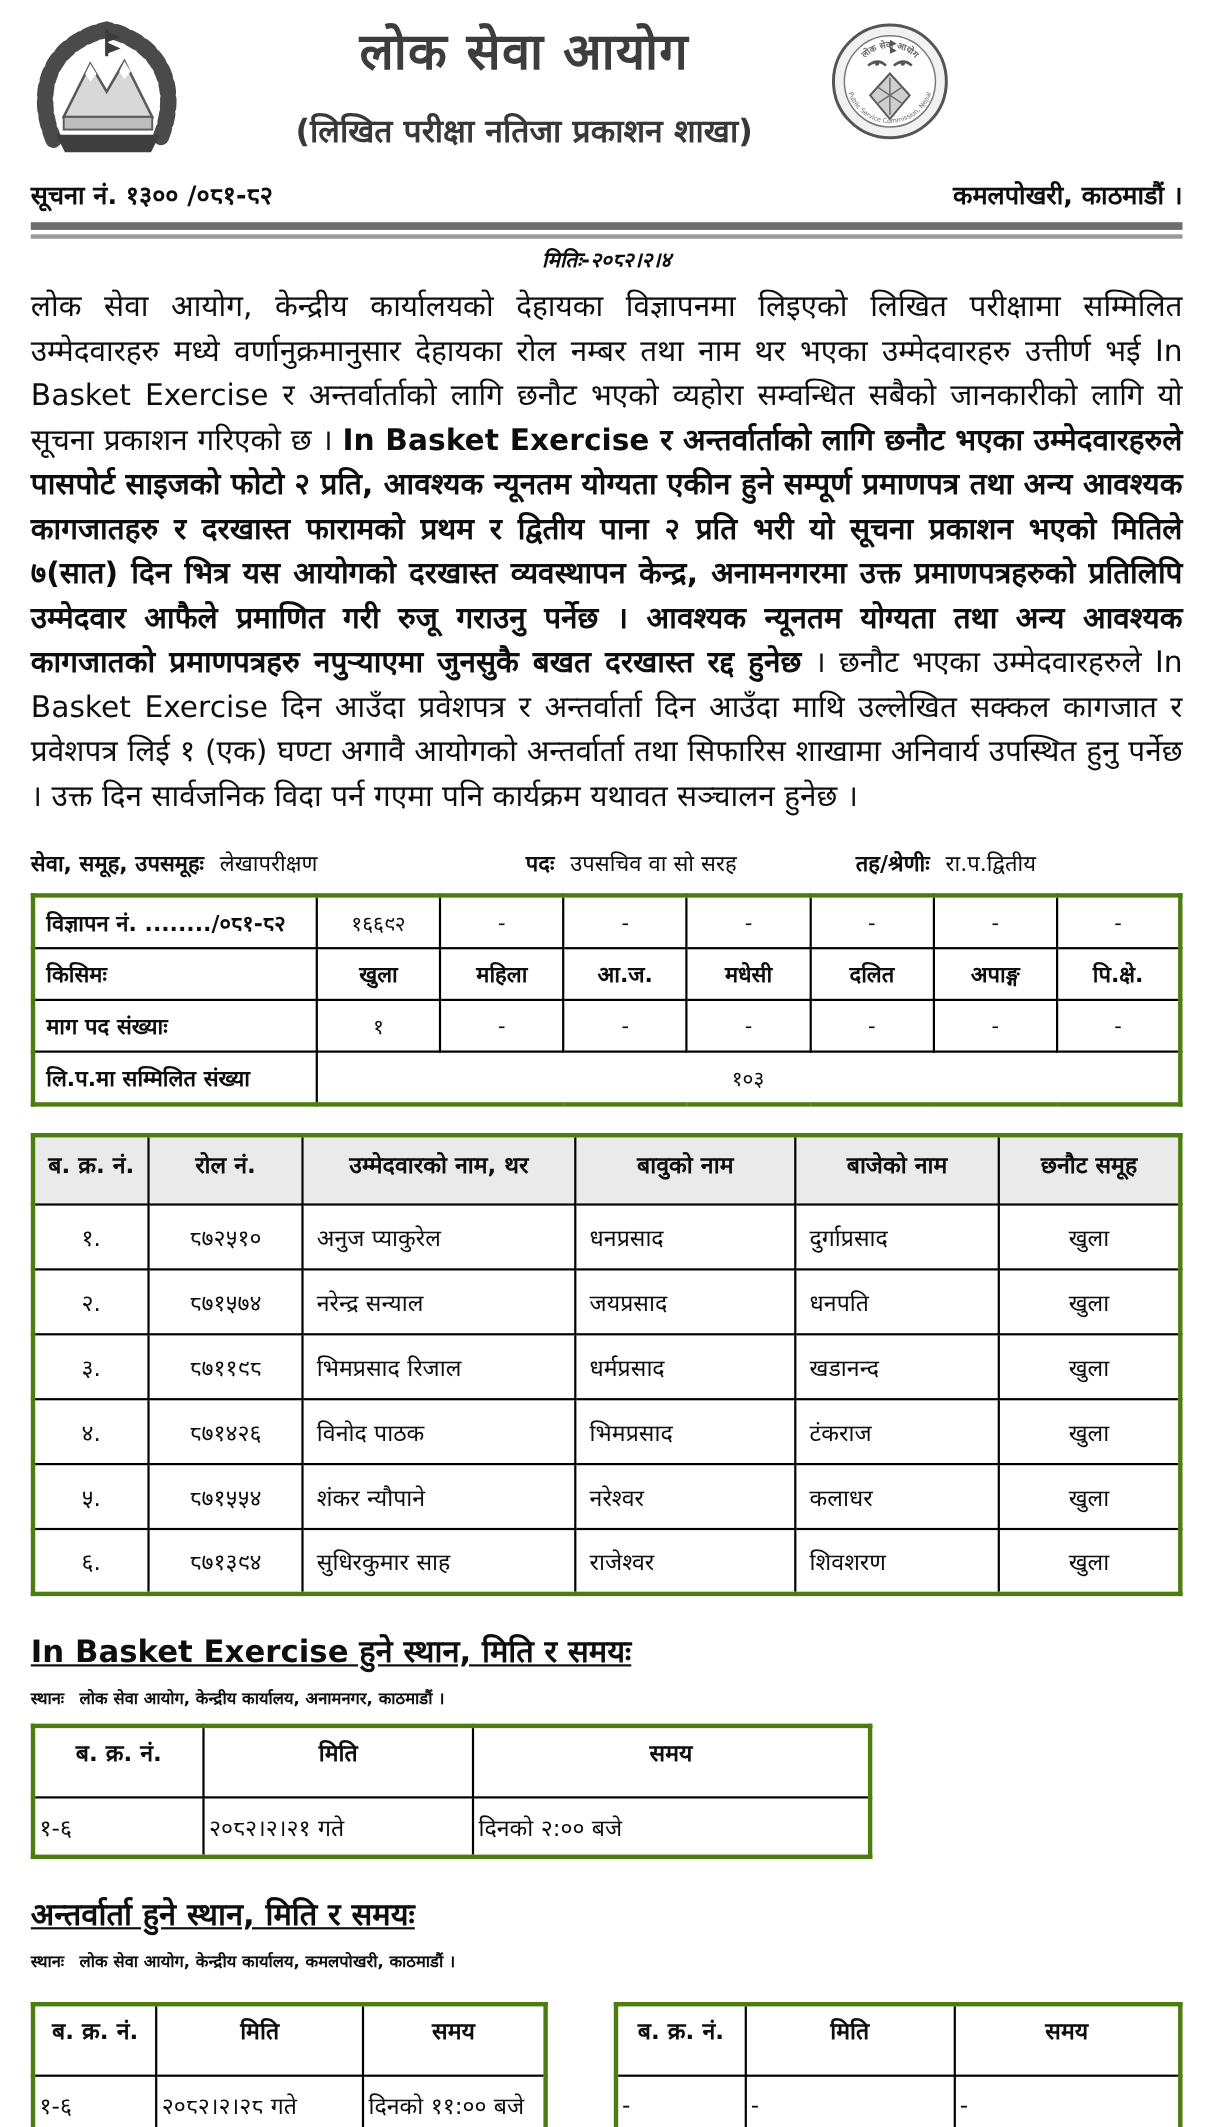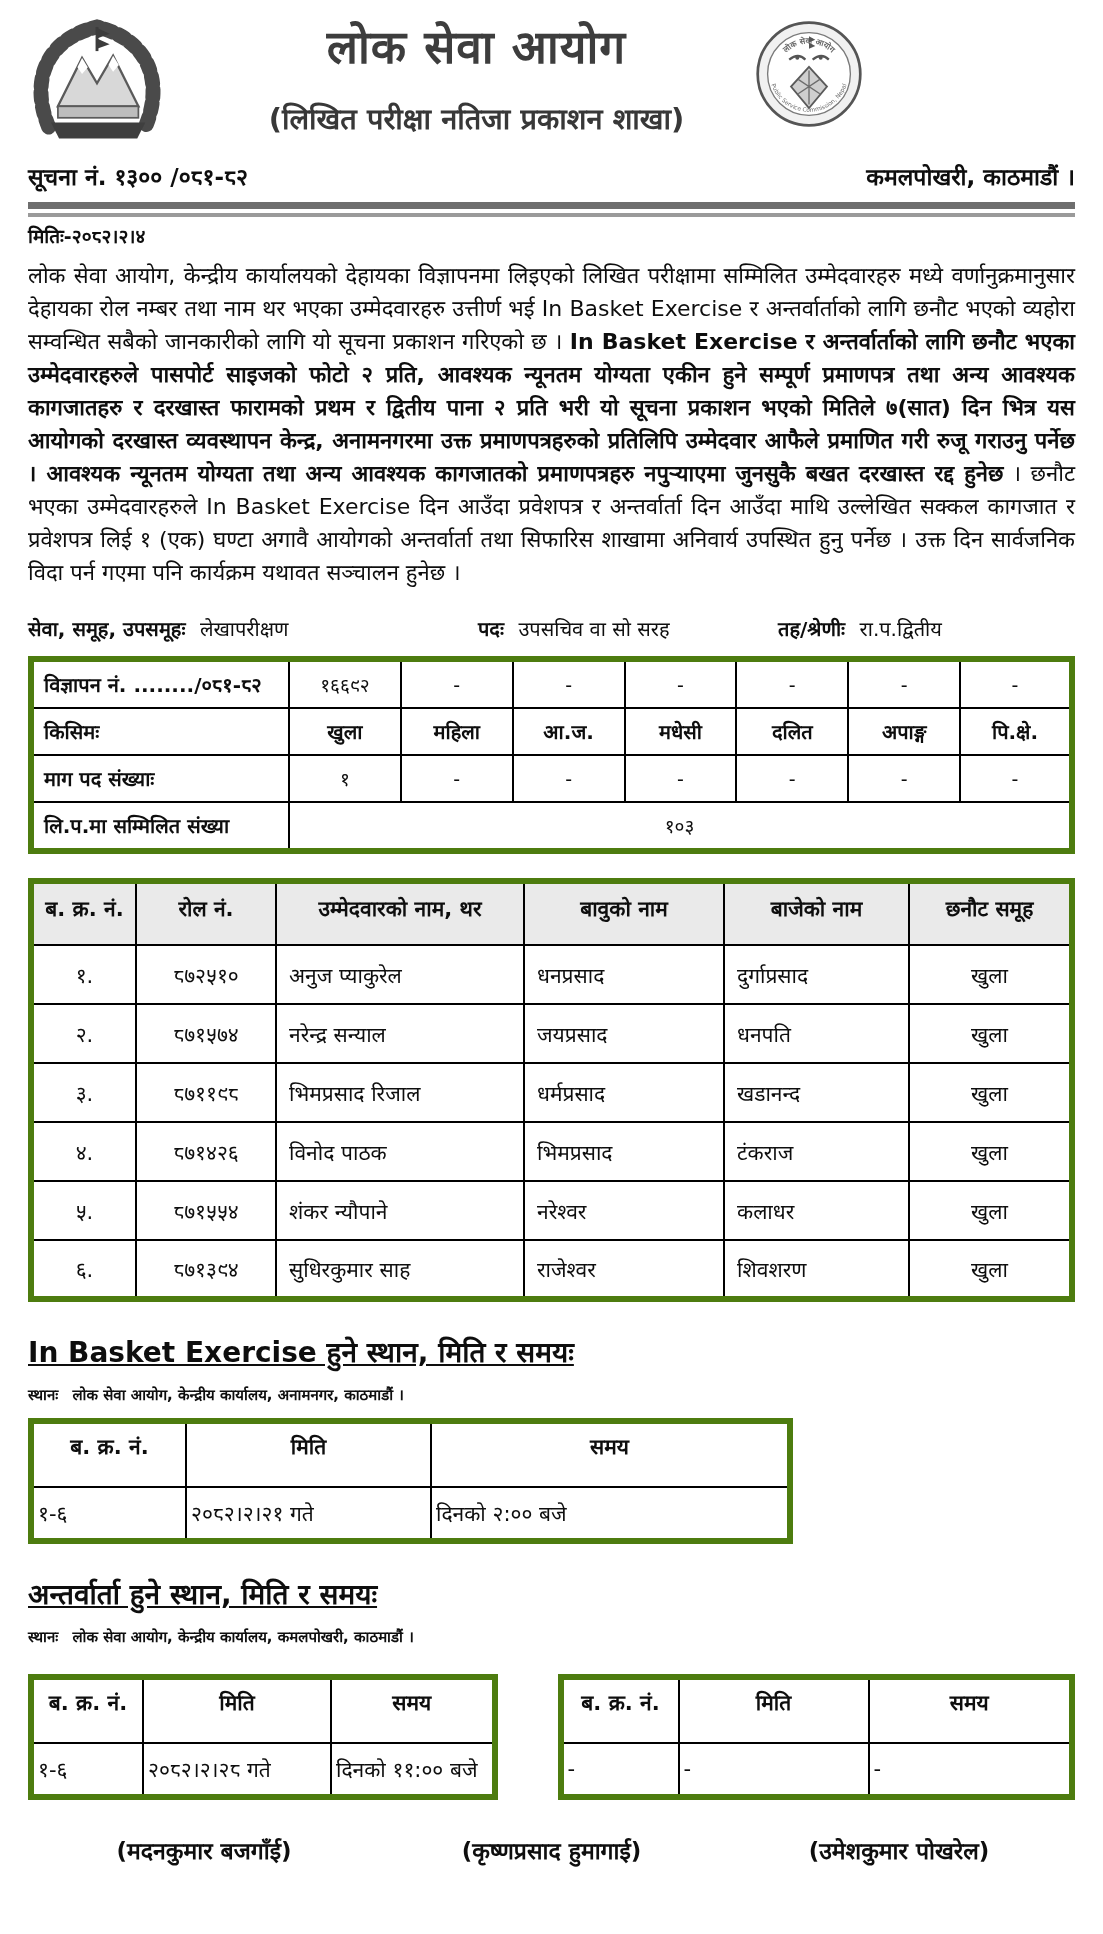--- a/index.html
+++ b/index.html
@@ -15,39 +15,39 @@
   .head-center{text-align:center;padding-top:6px;}
   .org-title{font-size:46px;font-weight:bold;color:#3d3d3d;letter-spacing:1px;}
   .org-sub{font-size:29px;font-weight:bold;color:#383838;margin-top:22px;}
   .seal-box{padding-top:12px;}
 
   
   .notice-row{display:flex;justify-content:space-between;align-items:baseline;margin-top:6px;font-weight:bold;font-size:23px;}
   .rule-wrap{margin-top:10px;}
   .rule-a{height:7px;background:#6e6e6e;}
   .rule-b{height:4px;background:#9a9a9a;margin-top:4px;}
-  .date-line{text-align:left;font-size:19px;font-weight:600;margin-top:6px;}
-
-  
-  .body-para{margin-top:10px;font-size:22px;line-height:1.5;text-align:justify;}
+  .date-line{text-align:center;font-size:19px;font-weight:600;margin-top:6px;font-style:italic;}
+
+  
+  .body-para{margin-top:10px;font-size:27px;line-height:1.5;text-align:justify;}
   .body-para .b{font-weight:bold;}
 
   
   .meta{margin-top:26px;font-size:20px;}
   .meta-row{display:flex;margin-bottom:14px;}
   .meta-c1{width:450px;}
   .meta-c2{width:300px;}
   .meta-c3{flex:1;}
   .meta-row .lbl{font-weight:bold;}
   .meta-row .val{margin-left:8px;margin-top:12px;}
 
   
   table{border-collapse:collapse;table-layout:fixed;}
   th,td{border:2px solid #000;box-sizing:border-box;overflow:hidden;}
-  .tbl-outer{border:6px solid #4d7c0f;}
+  .tbl-outer{border:4px solid #4d7c0f;}
 
   
   .ad-table{width:100%;margin-top:14px;font-size:20px;}
   .ad-table th{text-align:left;font-weight:bold;padding:9px 6px 9px 10px;height:46px;}
   .ad-table td{text-align:center;padding:6px 4px;font-size:19px;}
   .ad-table tr:nth-child(2) td{font-weight:bold;font-size:20px;}
 
   
   .cand-table{width:100%;margin-top:24px;font-size:21px;}
   .cand-table thead th{background:#eaeaea;text-align:center;font-weight:bold;vertical-align:top;padding:10px 4px 22px 4px;height:62px;}

